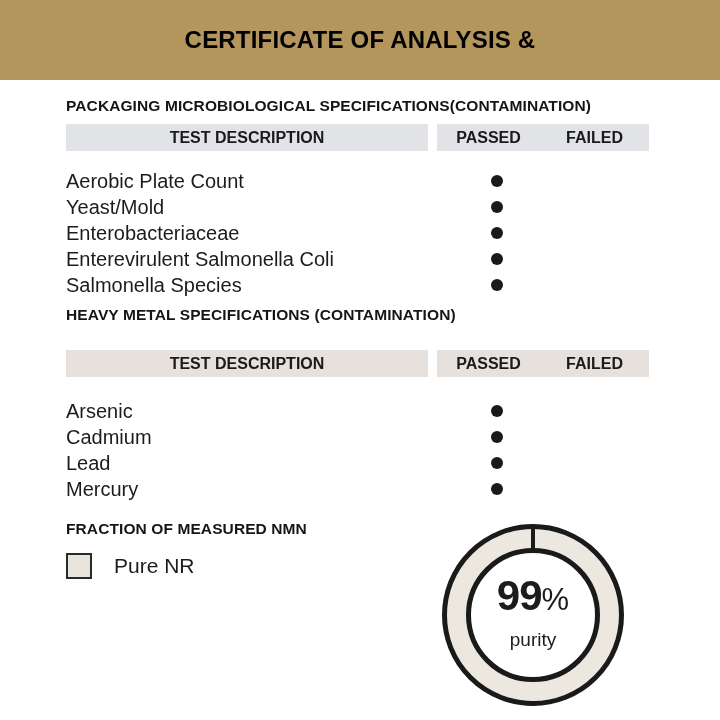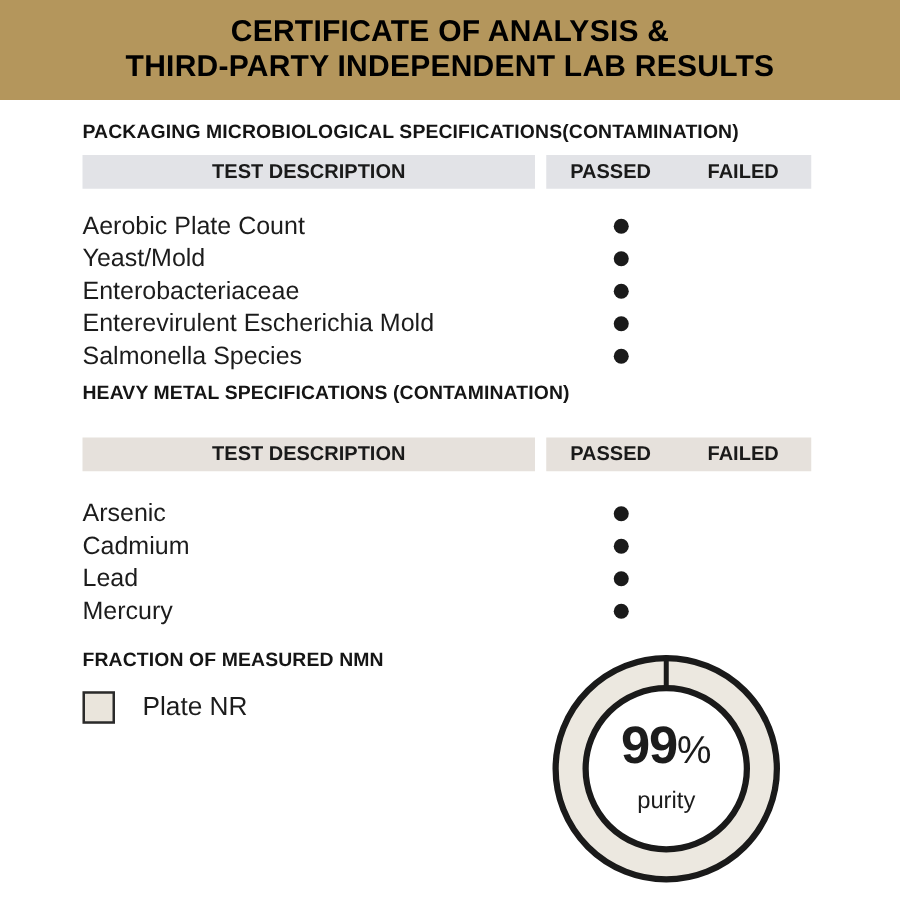--- a/index.html
+++ b/index.html
@@ -73,21 +73,20 @@
   .pct-sign { font-weight:400; font-size:31px; }
   .purity { font-size:19px; line-height:24px; margin-top:1px; }
 </style>
 </head>
 <body>
 
 <div class="page">
 
   <div class="banner">
     <div>CERTIFICATE OF ANALYSIS &amp;</div>
-    <div>THIRD-PARTY INDEPENDENT LAB RESULTS</div>
   </div>
 
   <div class="section-title" id="sec1-title">PACKAGING MICROBIOLOGICAL SPECIFICATIONS(CONTAMINATION)</div>
 
   <div class="table" id="table1">
     <div class="thead">
       <div class="th desc">TEST DESCRIPTION</div>
       <div class="th passed">PASSED</div>
       <div class="th failed">FAILED</div>
     </div>
@@ -117,21 +116,21 @@
           <span class="tcell desc">Enterobacteriaceae</span>
           <span class="tcell passed">
             <span class="dot"></span>
           </span>
           <span class="tcell failed">
             <span class="dot" style="visibility: hidden;"></span>
           </span>
         </div>
 
         <div class="trow">
-          <span class="tcell desc">Enterevirulent Escherichia Mold</span>
+          <span class="tcell desc">Enterevirulent Salmonella Coli</span>
           <span class="tcell passed">
             <span class="dot"></span>
           </span>
           <span class="tcell failed">
             <span class="dot" style="visibility: hidden;"></span>
           </span>
         </div>
 
         <div class="trow">
           <span class="tcell desc">Salmonella Species</span>
@@ -194,21 +193,21 @@
             <span class="dot" style="visibility: hidden;"></span>
           </span>
         </div>
       </div>
   </div>
 
   <div class="section-title" id="sec3-title">FRACTION OF MEASURED NMN</div>
 
   <div class="legend">
     <span class="swatch"></span>
-    <span class="legend-label">Plate NR</span>
+    <span class="legend-label">Pure NR</span>
   </div>
 
   <svg class="donut" viewBox="0 0 184 184">
     <circle cx="92" cy="92" r="76.5" fill="none" stroke="#ece8e0" stroke-width="21"></circle>
     <circle cx="92" cy="92" r="88.5" fill="none" stroke="#1a1a1a" stroke-width="5"></circle>
     <circle cx="92" cy="92" r="64.5" fill="none" stroke="#1a1a1a" stroke-width="5"></circle>
     <line x1="92" y1="1.5" x2="92" y2="29.5" stroke="#1a1a1a" stroke-width="4"></line>
   </svg>
 
   <div class="donut-text">

